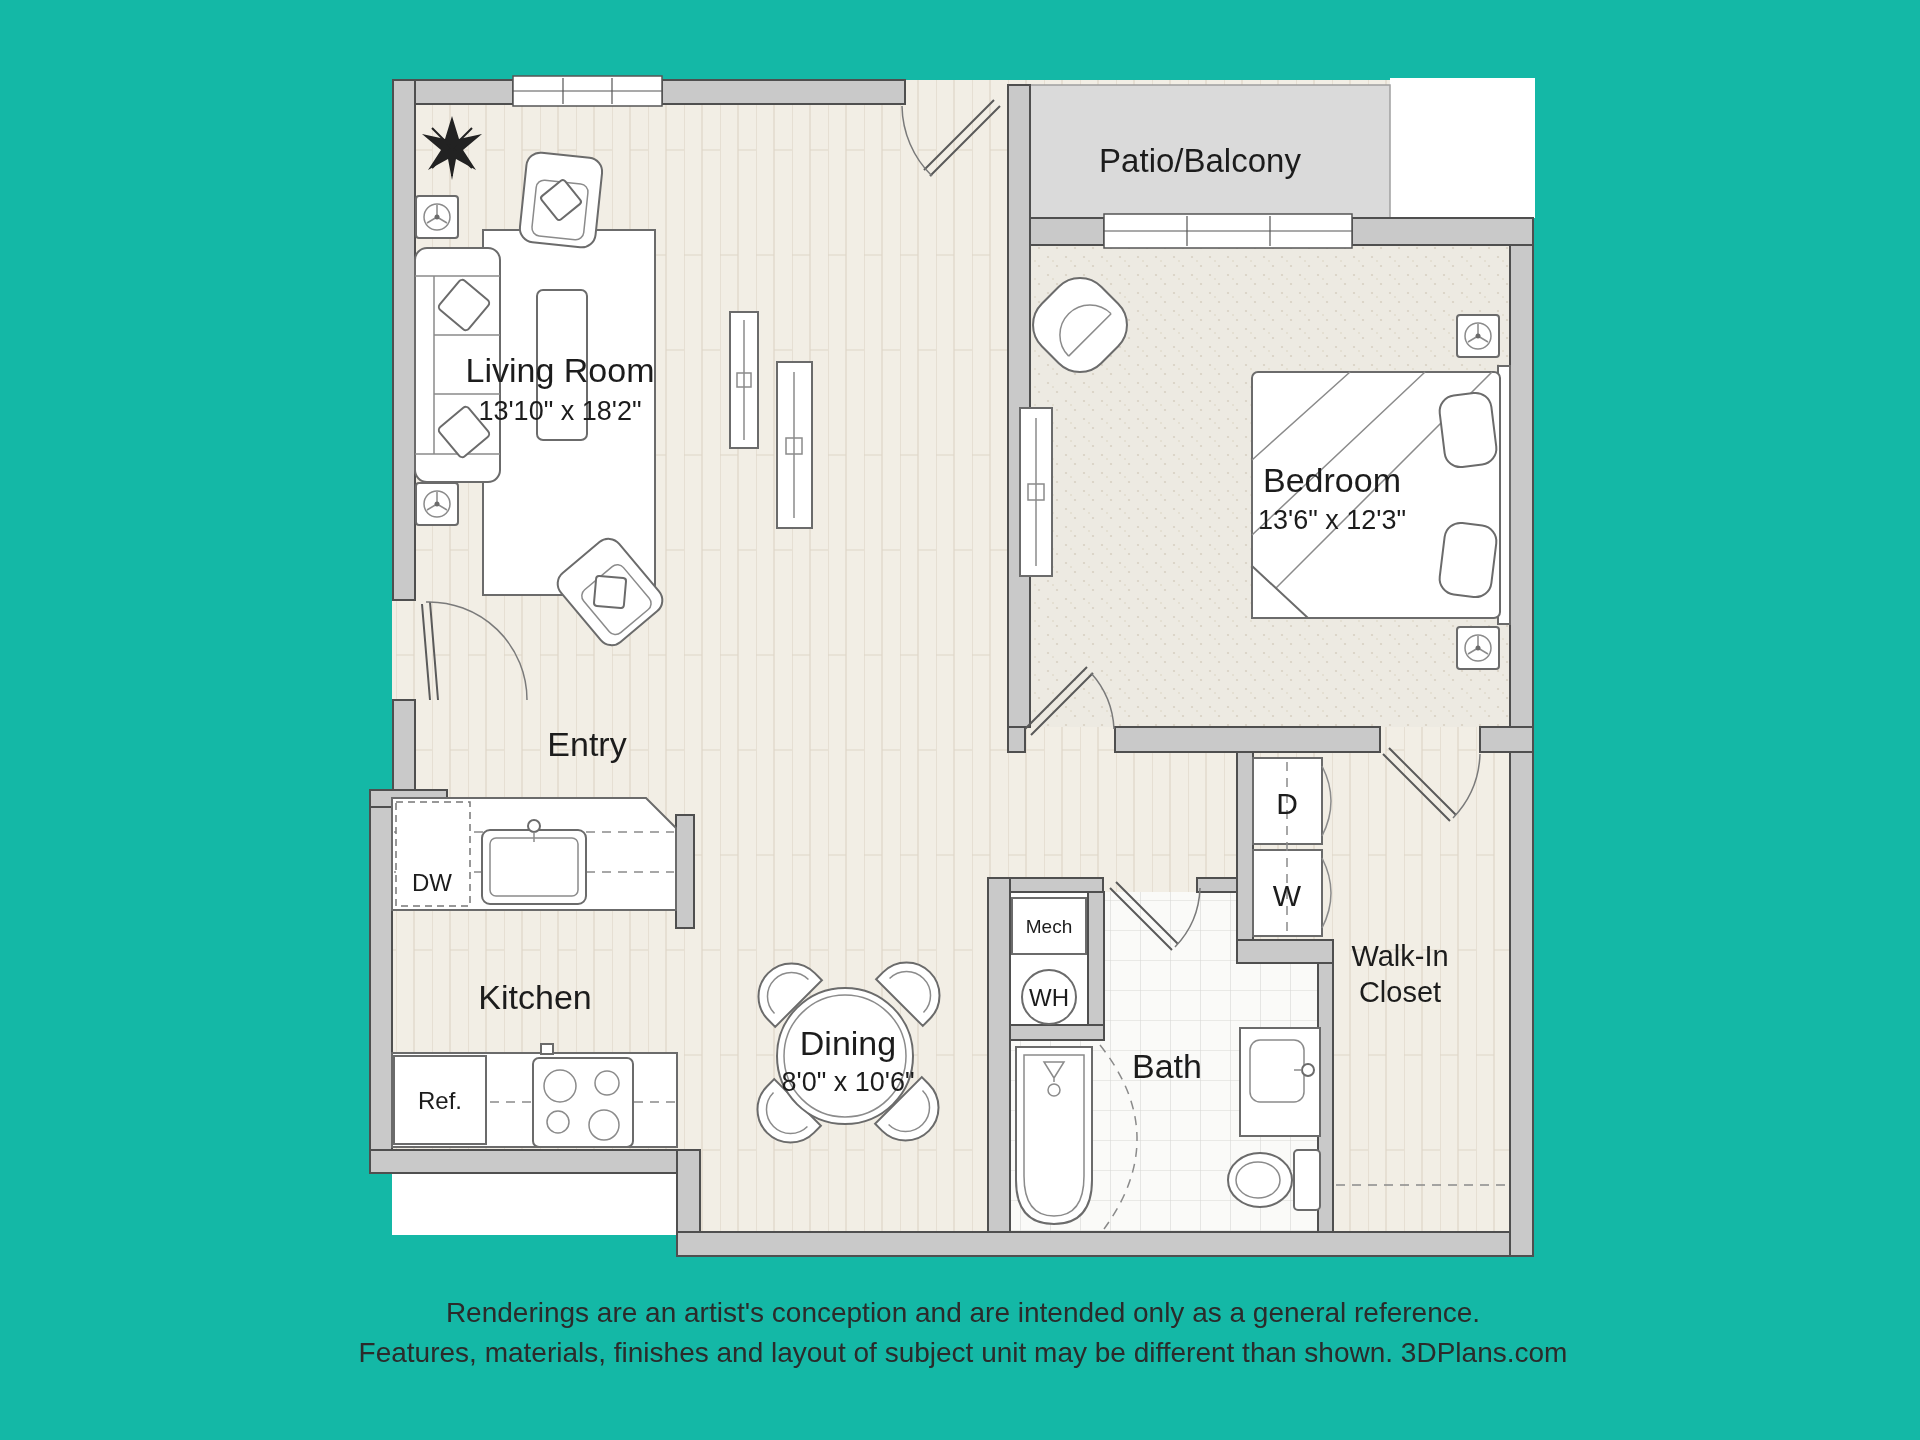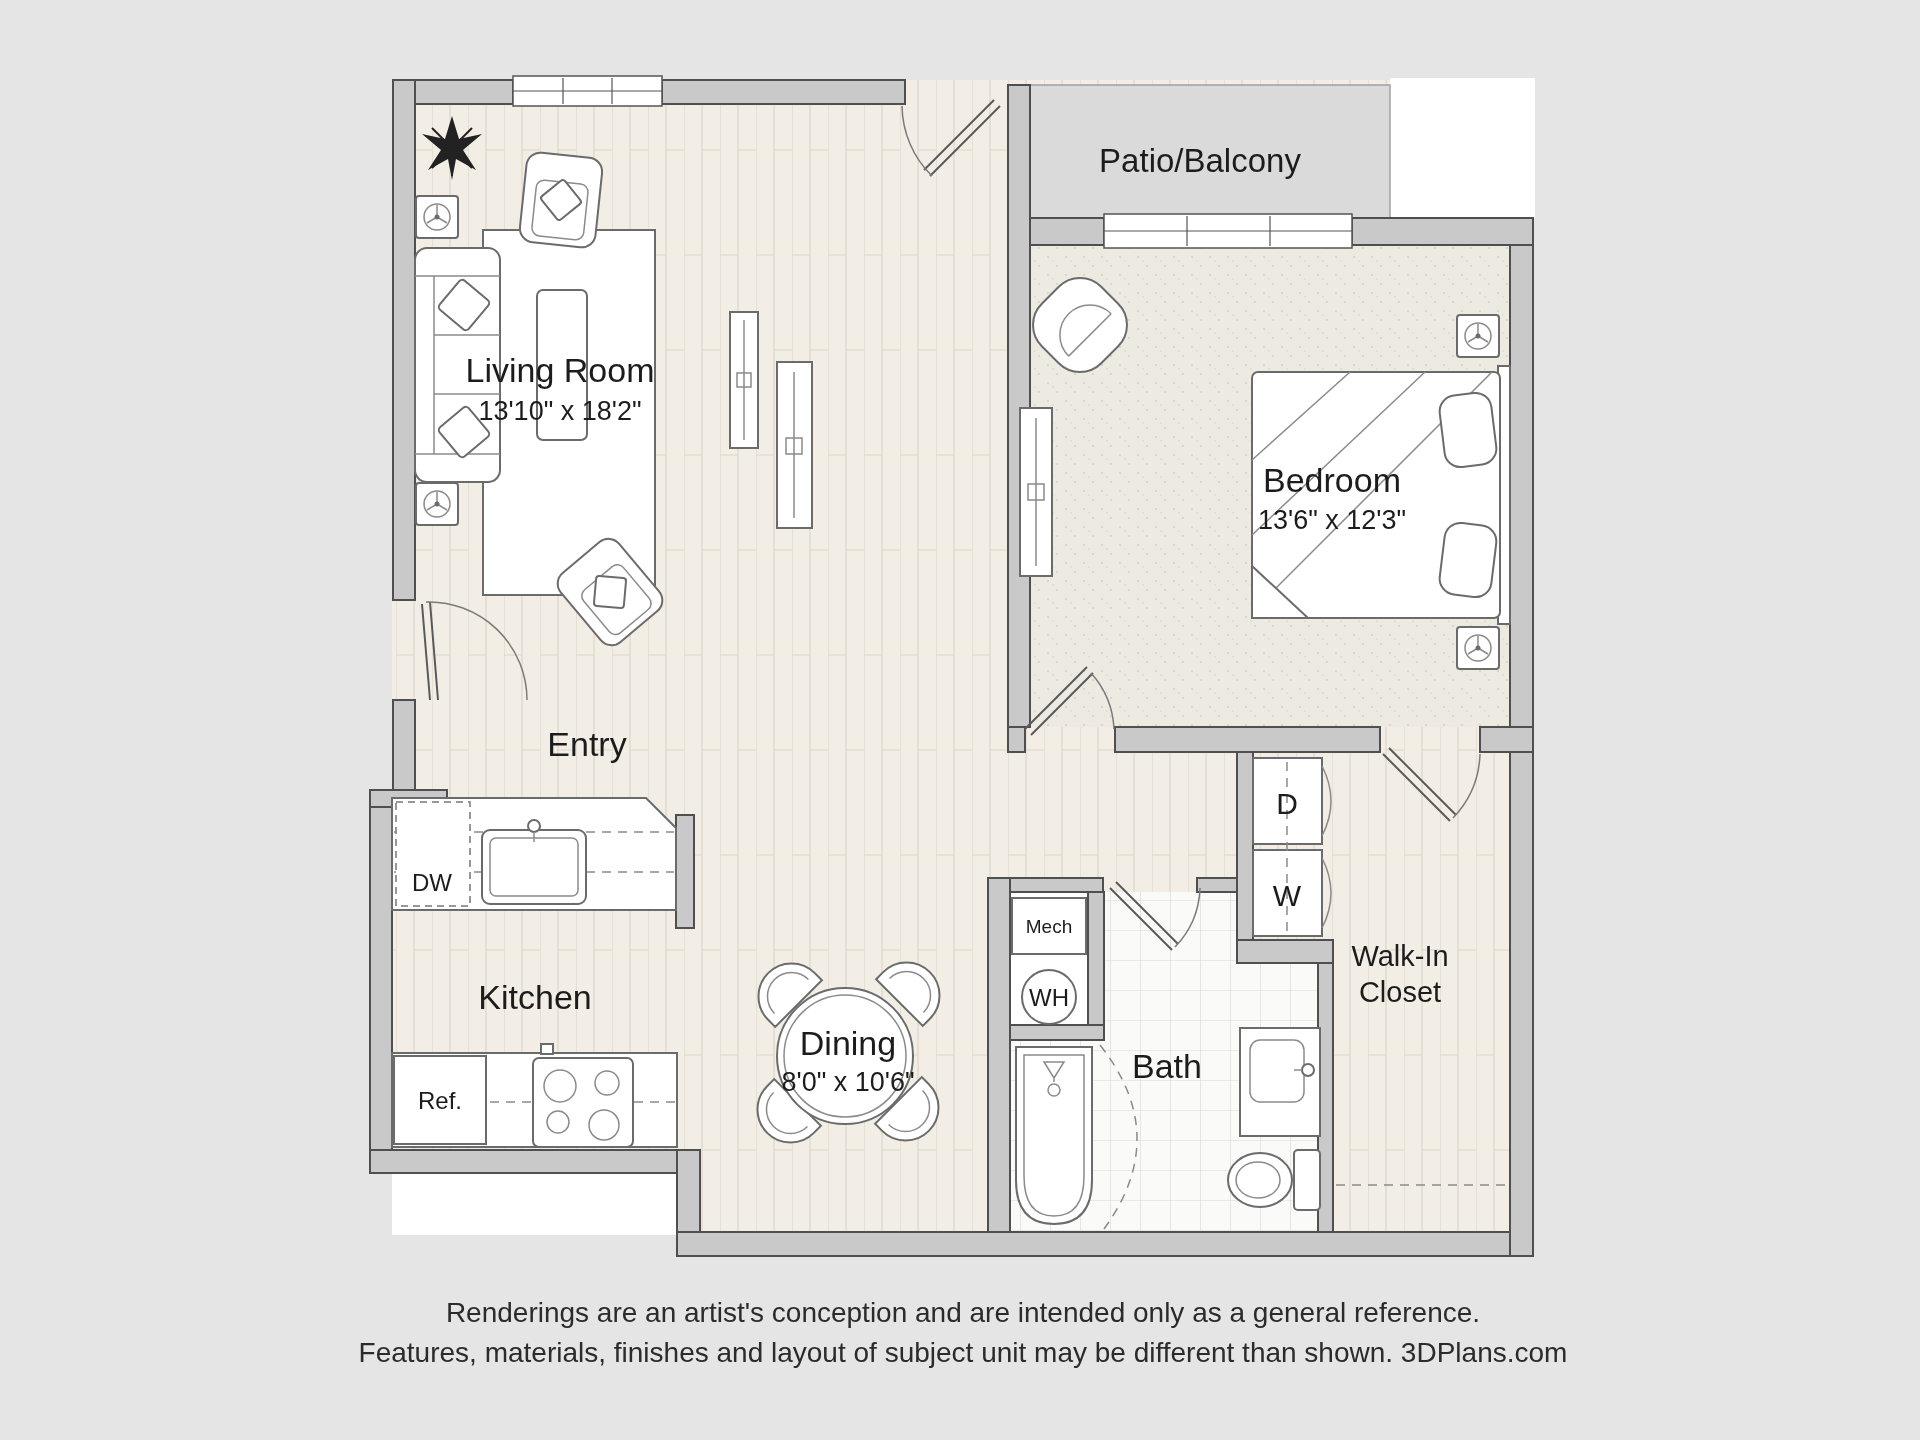--- a/index.html
+++ b/index.html
@@ -1,16 +1,16 @@
 <!DOCTYPE html>
 <html><head>
 <meta charset="utf-8">
 <style>
   html,body{margin:0;padding:0;background:#ffffff;}
-  .stage{position:relative;width:1920px;height:1440px;background:#e5e5e5;overflow:hidden;}
+  .stage{position:relative;width:1920px;height:1440px;background:#14b8a6;overflow:hidden;}
   svg{display:block;}
   .wall{fill:#c9c9c9;stroke:#4f4f4f;stroke-width:2;}
   .slab{fill:#dadada;stroke:#a0a0a0;stroke-width:1.5;}
   .win{fill:#ffffff;stroke:#555555;stroke-width:1.5;}
   .winline{stroke:#555555;stroke-width:1.2;fill:none;}
   .furn{fill:#ffffff;stroke:#6b6b6b;stroke-width:2;}
   .furnline{fill:none;stroke:#8b8b8b;stroke-width:1.5;}
   .door{stroke:#5a5a5a;stroke-width:2;fill:none;}
   .arc{stroke:#7a7a7a;stroke-width:1.5;fill:none;}
   .dash{stroke:#8a8a8a;stroke-width:1.5;fill:none;stroke-dasharray:9 7;}

